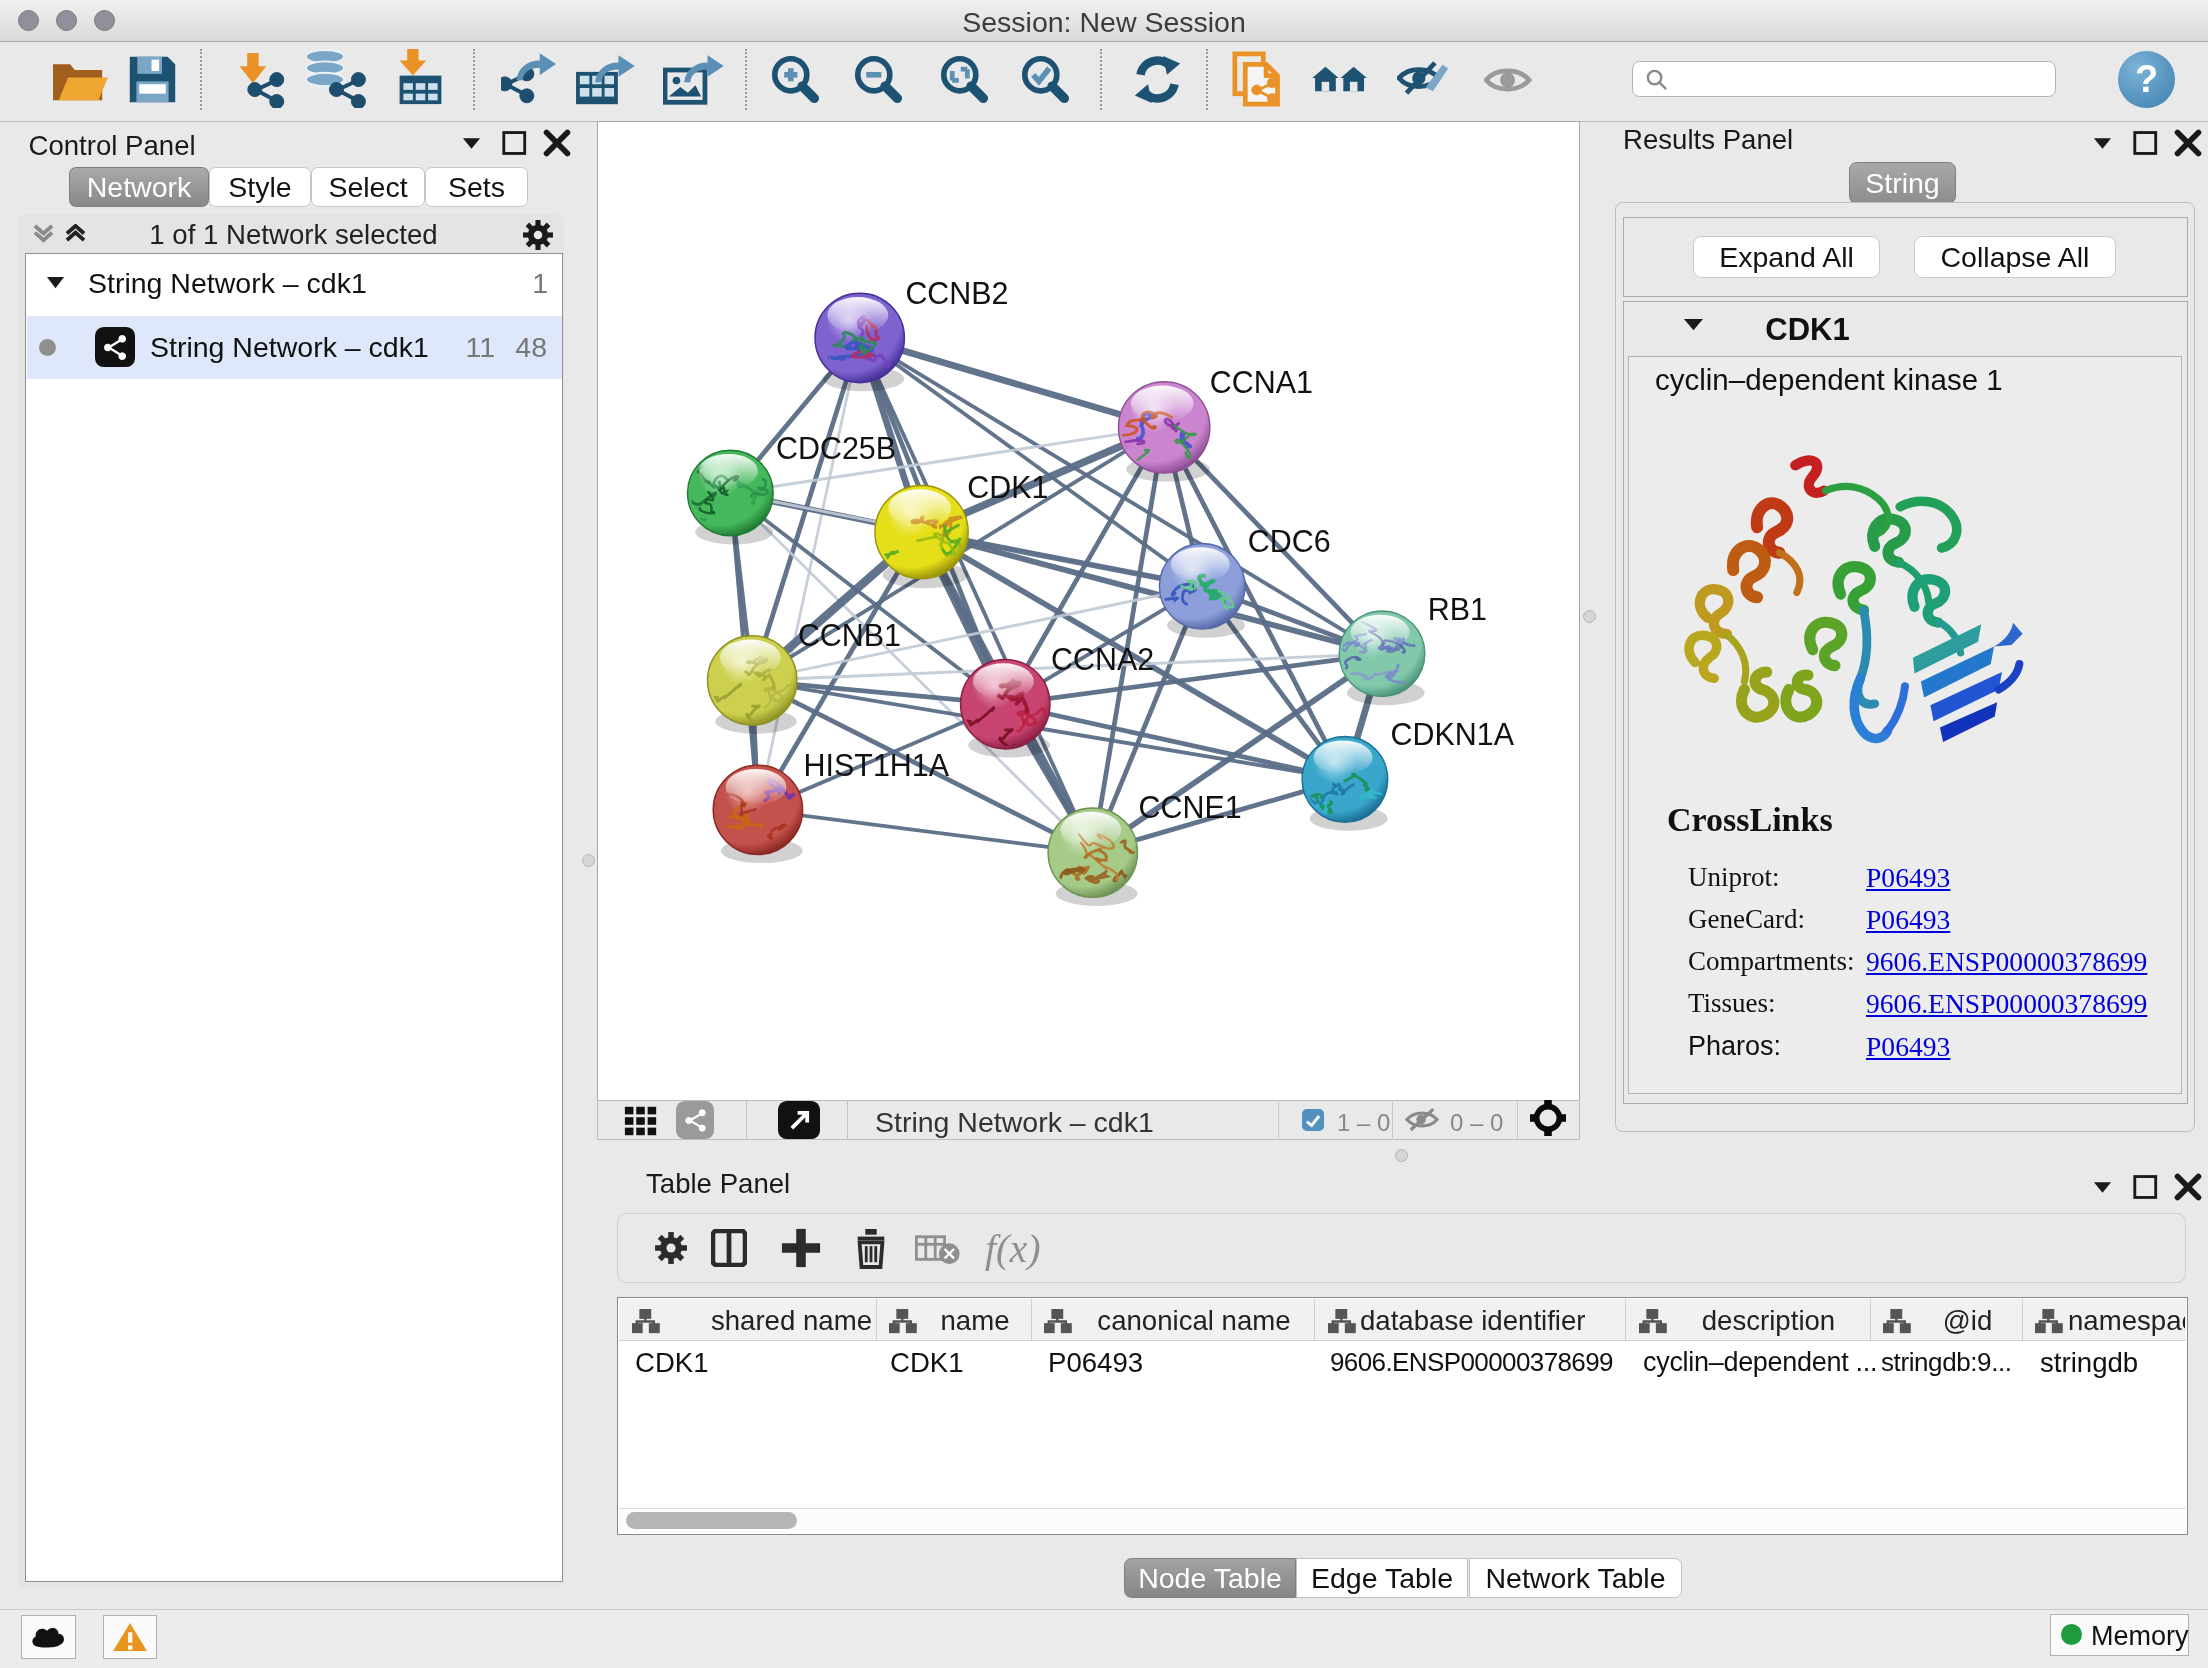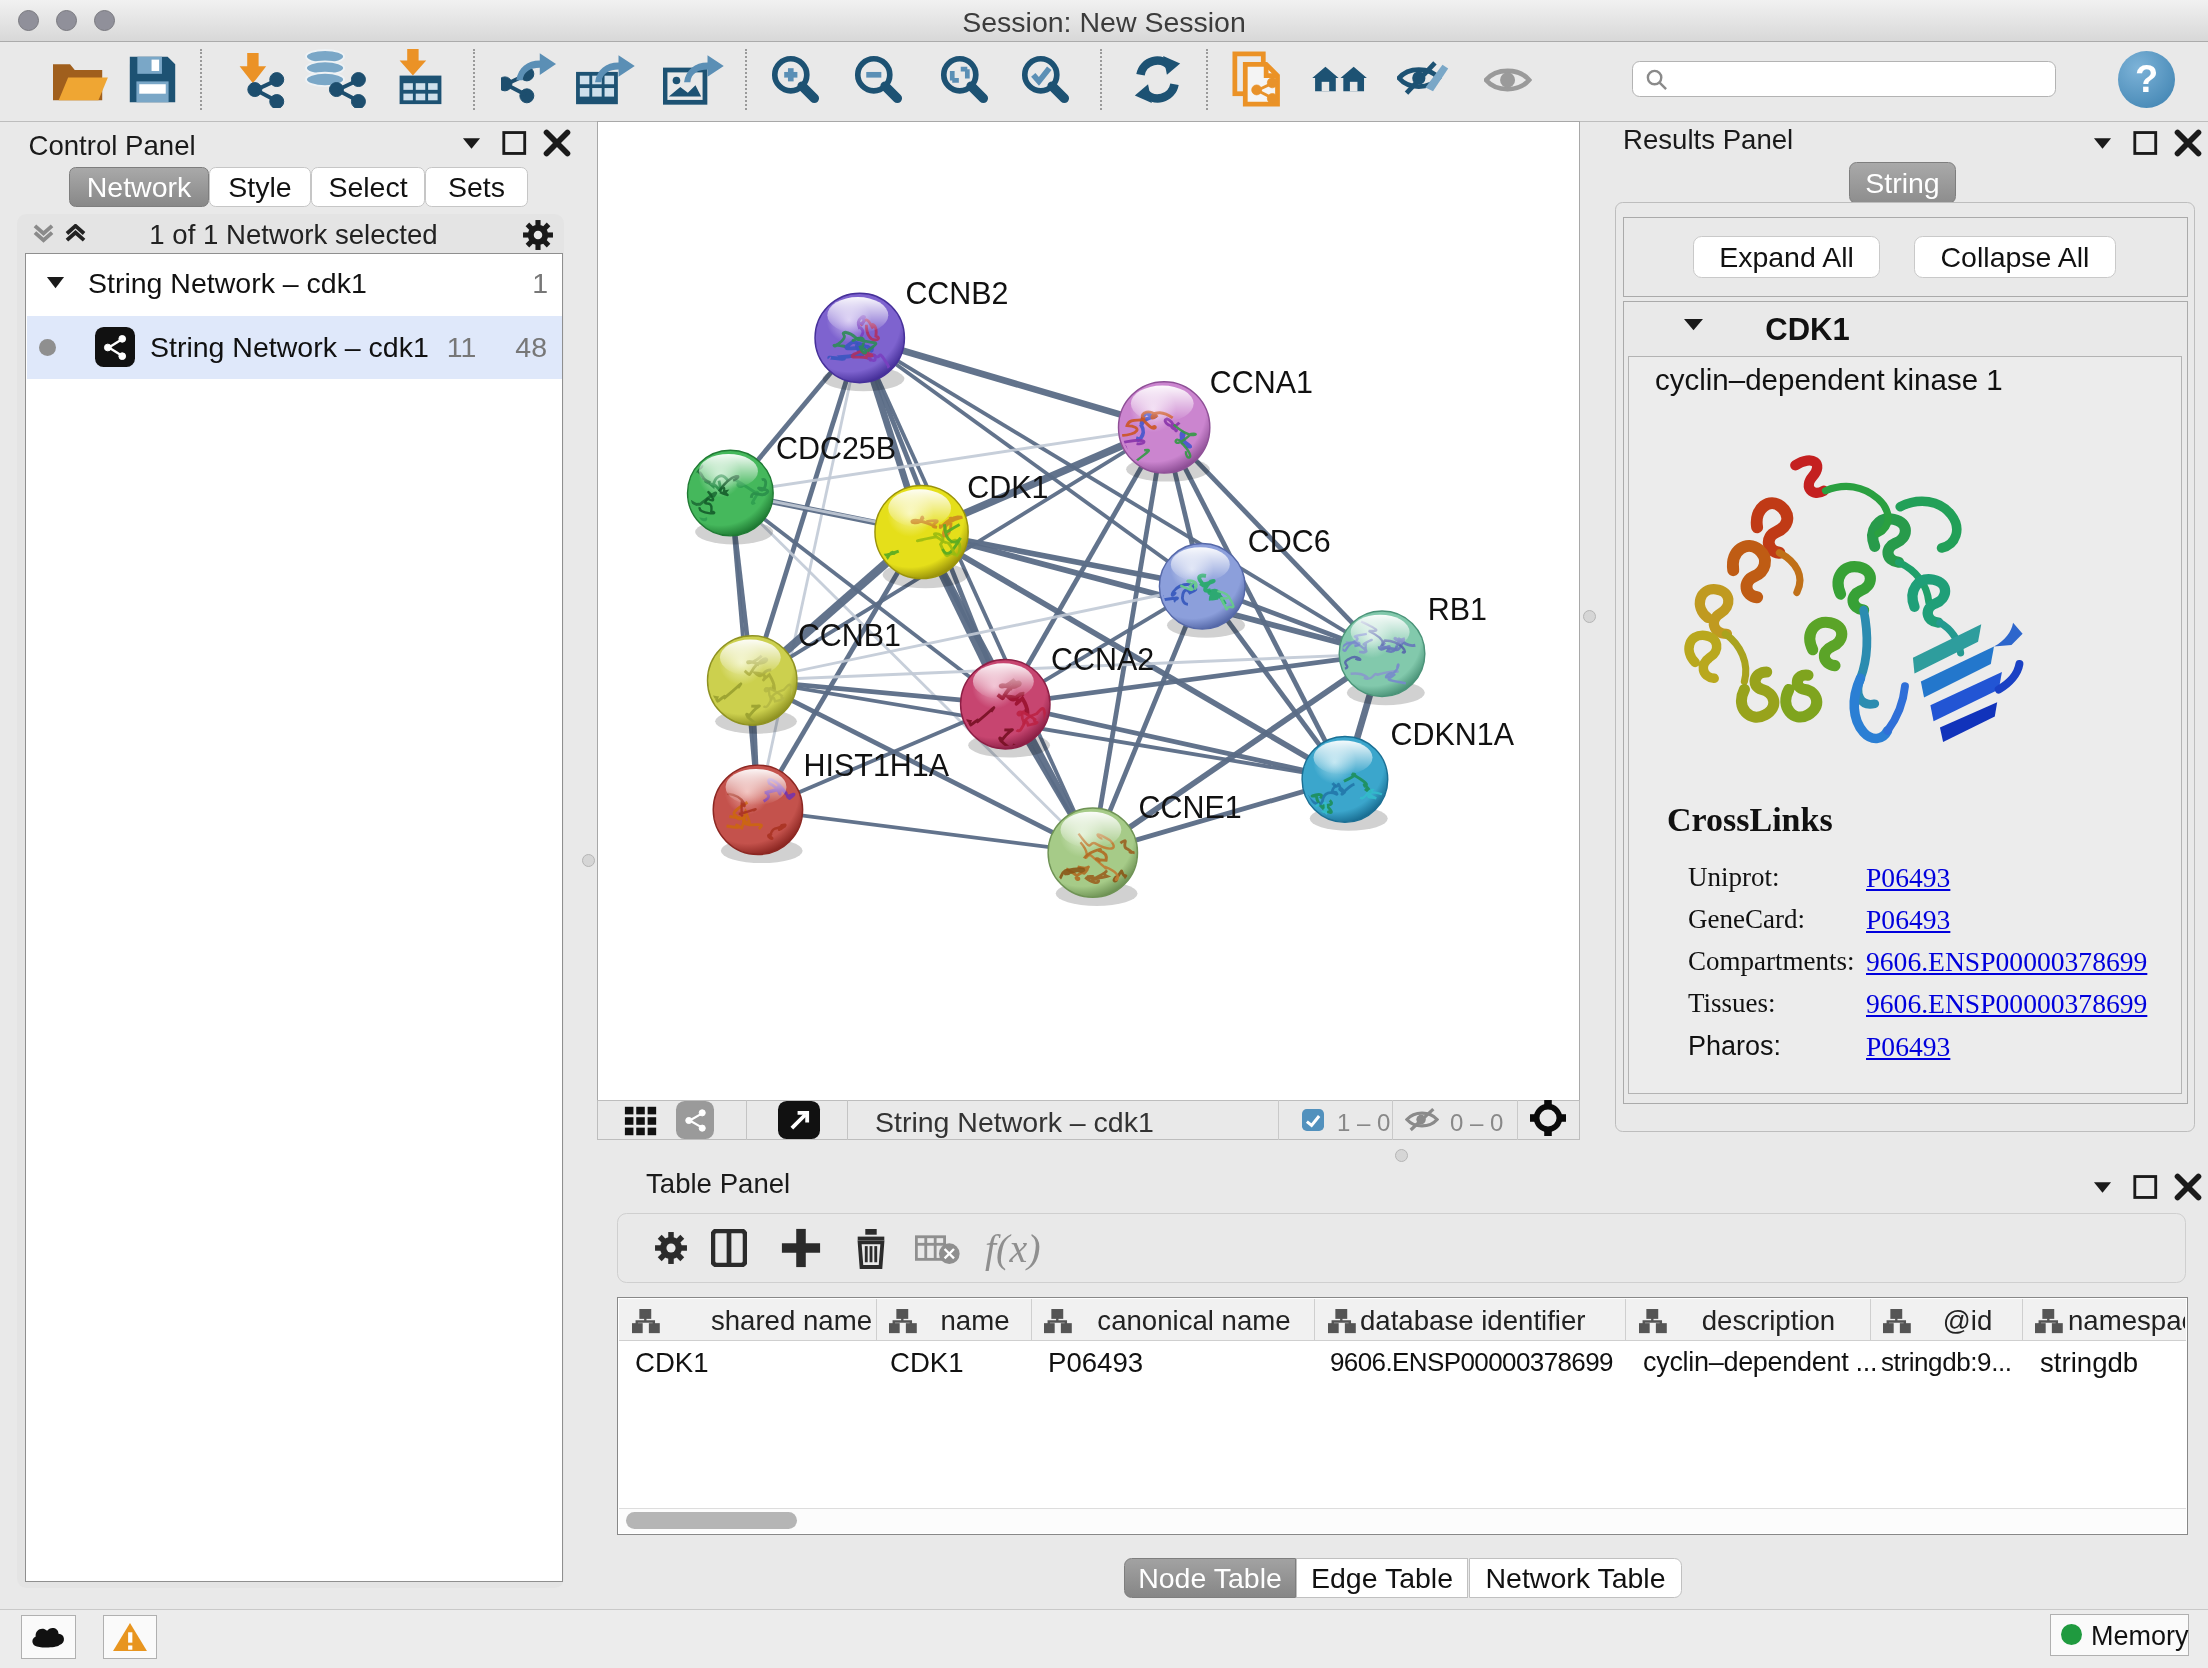--- a/index.html
+++ b/index.html
@@ -225,21 +225,21 @@
 <svg style="position:absolute;left:103px;top:335px" width="25" height="25" viewBox="0 0 26 26">
     <g fill="#fff" stroke="#fff">
       <circle cx="20" cy="4" r="3.5"></circle>
       <circle cx="5" cy="13" r="3.5"></circle>
       <circle cx="20" cy="22" r="3.5"></circle>
       <line x1="6" y1="13" x2="19" y2="5" stroke-width="2.5"></line>
       <line x1="6" y1="13" x2="19" y2="21" stroke-width="2.5"></line>
     </g>
   </svg>
 <div class="abs" style="left:150px;top:331px;font-size:28.5px;color:#111">String Network – cdk1</div>
-<div class="abs" style="left:440px;top:331px;width:43px;text-align:center;font-size:28.5px;color:#777">11</div>
+<div class="abs" style="left:452px;top:331px;width:43px;text-align:right;font-size:28.5px;color:#777">11</div>
 <div class="abs" style="left:504px;top:331px;width:43px;text-align:right;font-size:28.5px;color:#777">48</div>
 <div class="abs" style="left:597px;top:121px;width:983px;height:980px;background:#fff;border:1px solid #a8a8a8"></div>
 <svg style="position:absolute;left:598px;top:122px" width="982" height="978" viewBox="629 128 1032 1028">
 <defs>
       <radialGradient id="g0" cx="38%" cy="30%" r="72%">
 <stop offset="0%" stop-color="#cdbdf0"></stop>
         <stop offset="35%" stop-color="#7e63cf"></stop>
 <stop offset="80%" stop-color="#7e63cf"></stop>
         <stop offset="100%" stop-color="#46309a"></stop>
 </radialGradient>

